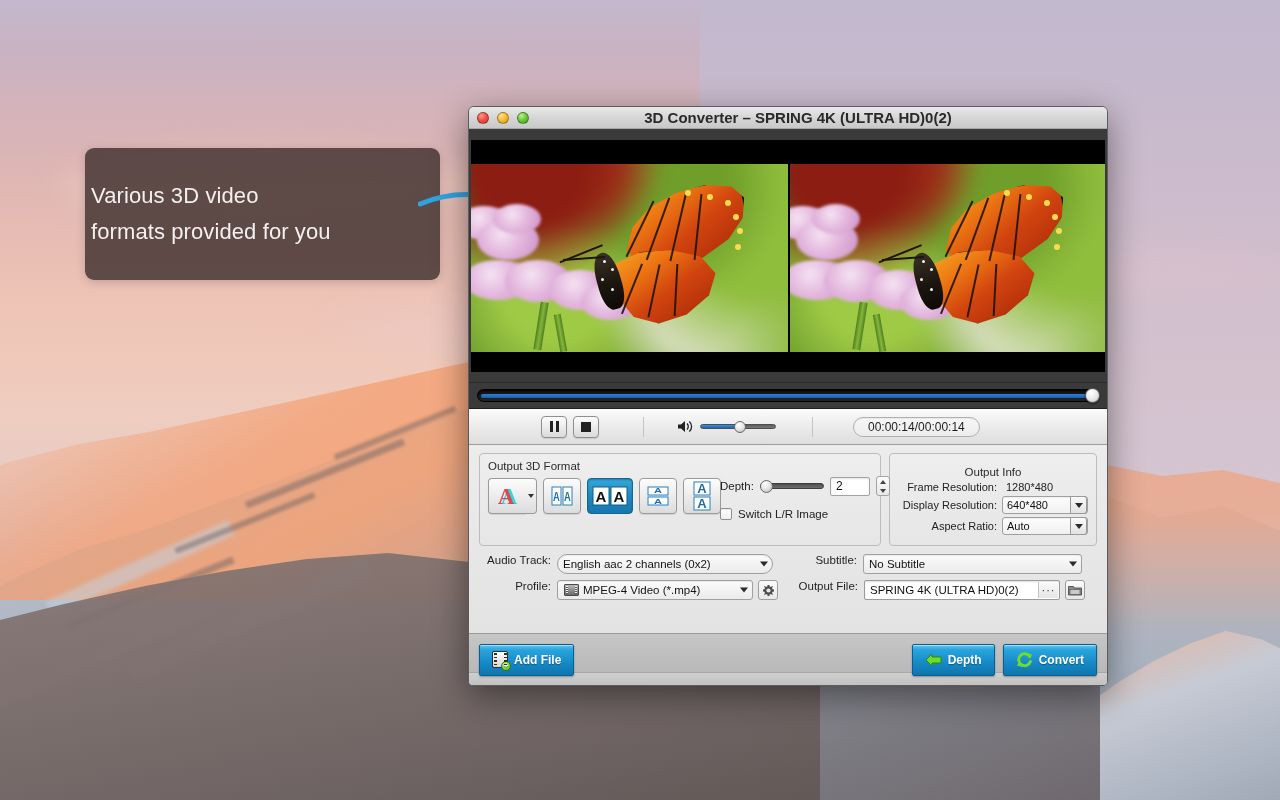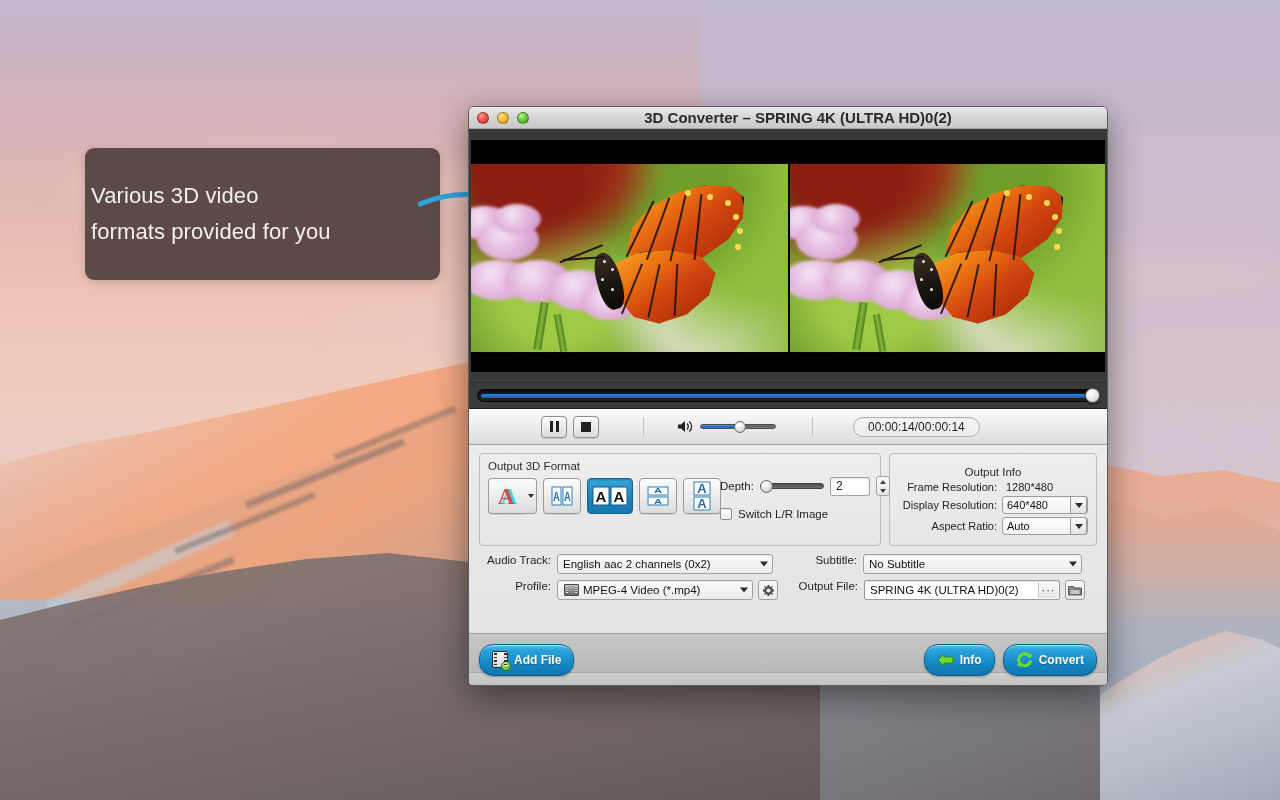--- a/index.html
+++ b/index.html
@@ -408,21 +408,21 @@
     border-top: 1px solid #9b9b9b;
     display: flex; align-items: center; padding: 0 10px;
     position: relative;
   }
   #actionbar::after {
     content: ''; position: absolute; left: 0; right: 0; bottom: 0; height: 12px;
     background: linear-gradient(180deg, #cfcfcf, #c2c2c2);
     border-top: 1px solid #a8a8a8;
   }
   .abtn {
-    height: 32px; border-radius: 14px;
+    height: 32px; border-radius: 2px;
     background: linear-gradient(180deg, #5fc6ee 0%, #2aa4dd 16%, #1589c6 60%, #0f75ae 100%);
     border: 1px solid #0b5f90;
     display: flex; align-items: center; gap: 6px; padding: 7px 12px;
     color: #fff; font-size: 12px; font-weight: 700;
     text-shadow: 0 1px 1px rgba(0,0,0,.35);
     box-shadow: inset 0 1px 0 rgba(255,255,255,.45), 0 1px 2px rgba(0,0,0,.3);
     position: relative; z-index: 2;
   }
   .spacer { flex: 1; }
   .film-icon {
@@ -711,21 +711,21 @@
                 <div class="dd-caret"></div>
               </div>
           </div>
         </div>
       </div>
     </div>
 
     <div id="forms">
       <div class="frow">
         <span class="f-lbl" style="width:72px">Audio Track:</span>
-        <div class="combo" style="width:216px;margin-left:6px;">
+        <div class="combo" style="width:216px;margin-left:6px;border-radius:10px;">
           <span>English aac 2 channels (0x2)</span>
           <div class="dd">
               <div class="dd-caret"></div>
             </div>
         </div>
         <span class="f-lbl" style="width:62px;margin-left:22px;">Subtitle:</span>
         <div class="combo" style="width:219px;margin-left:6px;">
           <span>No Subtitle</span>
           <div class="dd">
               <div class="dd-caret"></div>
@@ -768,21 +768,21 @@
       <div class="film-icon">
         <div class="plus-badge">+</div>
       </div>
       <span>Add File</span>
     </div>
     <div class="spacer"></div>
     <div class="abtn">
       <svg width="17" height="14" viewBox="0 0 17 14">
         <path d="M7,1 L7,4 L16,4 L16,10 L7,10 L7,13 L1,7 Z" fill="#6ddc2a" stroke="#2f8a0c" stroke-width="1"></path>
       </svg>
-      <span>Info</span>
+      <span>Depth</span>
     </div>
     <div style="width:8px"></div>
     <div class="abtn">
       <svg width="17" height="16" viewBox="0 0 17 16">
         <path d="M13.8,4.5 A6,6 0 1 0 14.4,9.6" stroke="#6ddc2a" stroke-width="3" fill="none" stroke-linecap="round"></path>
         <path d="M10.2,1 L16.2,2.4 L13.2,6.6 Z" fill="#6ddc2a"></path>
         <path d="M6.6,15 L0.7,13.4 L3.8,9.3 Z" fill="#6ddc2a"></path>
       </svg>
       <span>Convert</span>
     </div>

